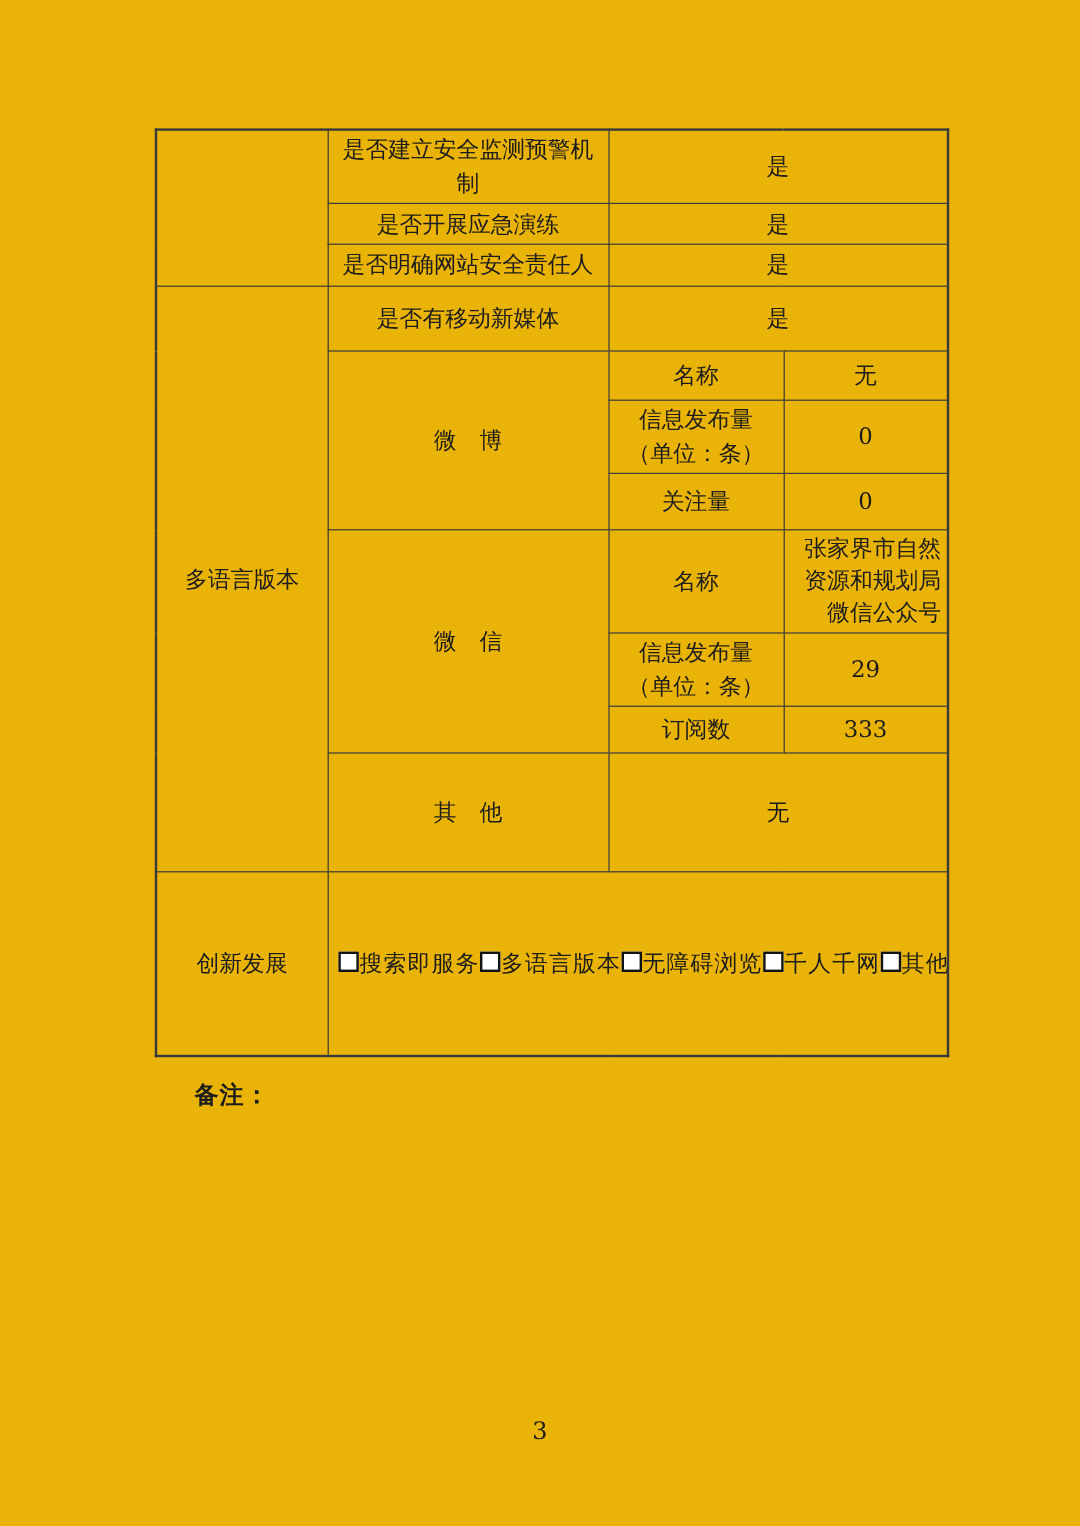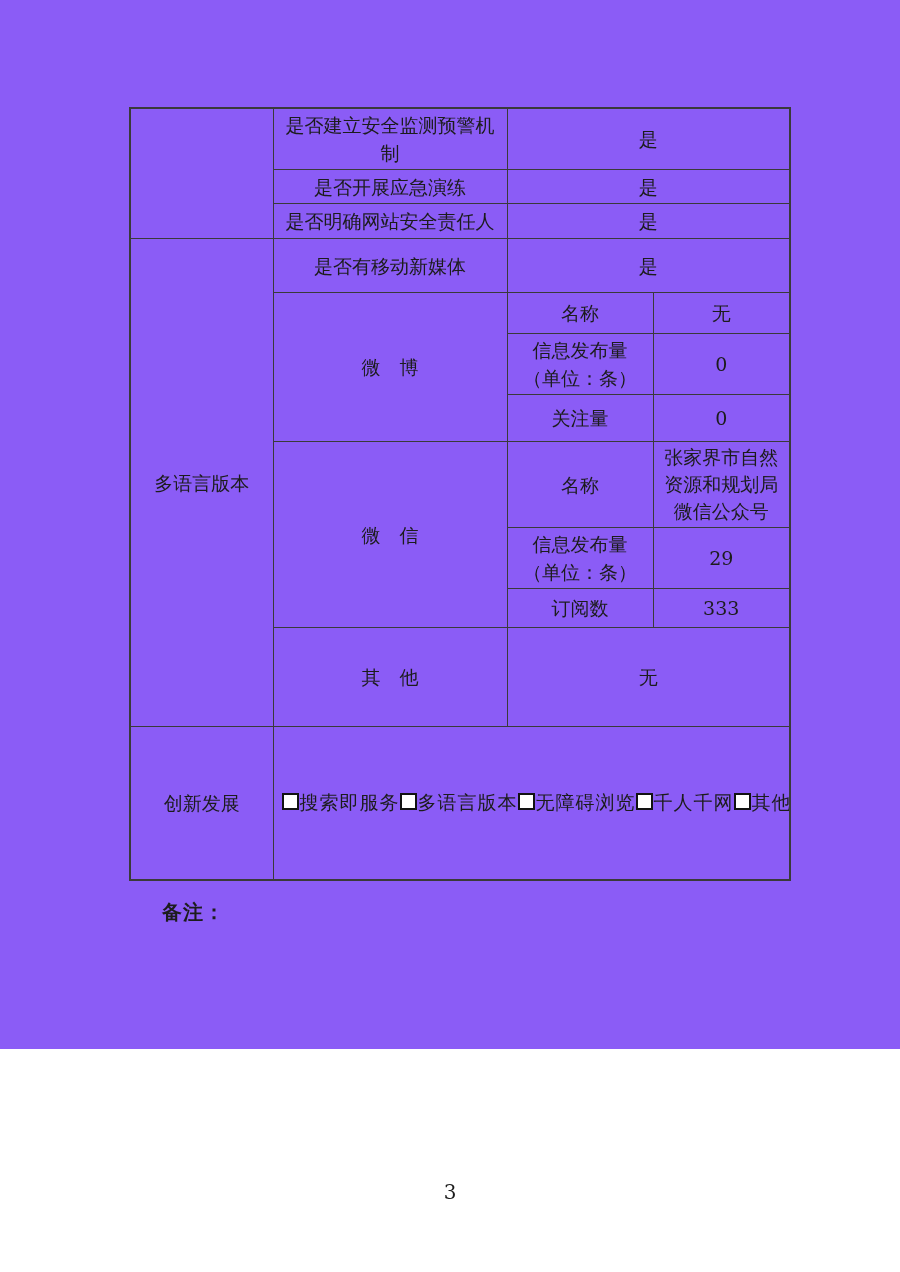--- a/index.html
+++ b/index.html
@@ -11,22 +11,22 @@
     width: 900px;
     height: 1272px;
     font-family: "DejaVu Serif", "Liberation Serif", serif;
     color: #1c1c1c;
     position: relative;
     overflow: hidden;
   }
   .sheet {
     position: relative;
     width: 900px;
-    height: 1049px;
-    background: #8b5cf6;
+    height: 1272px;
+    background: #eab308;
   }
   table.form {
     position: absolute;
     left: 129px;
     top: 107px;
     width: 660px;
     border-collapse: collapse;
     table-layout: fixed;
     border: 2px solid #3a3a3a;
   }
@@ -46,27 +46,26 @@
     padding: 2px 16px;
   }
   td.ml {
     white-space: pre-line;
     line-height: 28px;
   }
   .wrapval {
     width: 126px;
     margin: 0 auto;
     line-height: 27px;
-    text-align: center;
+    text-align: right;
   }
   td.cbcell {
     padding-bottom: 34px;
     letter-spacing: 1px;
     white-space: nowrap;
-    font-family: Liberation Serif, serif;
   }
   .cb-box {
     display: inline-block;
     width: 13px;
     height: 13px;
     border: 2px solid #121212;
     background: #ffffff;
     vertical-align: -1px;
     margin: 0 1px 0 0;
   }

